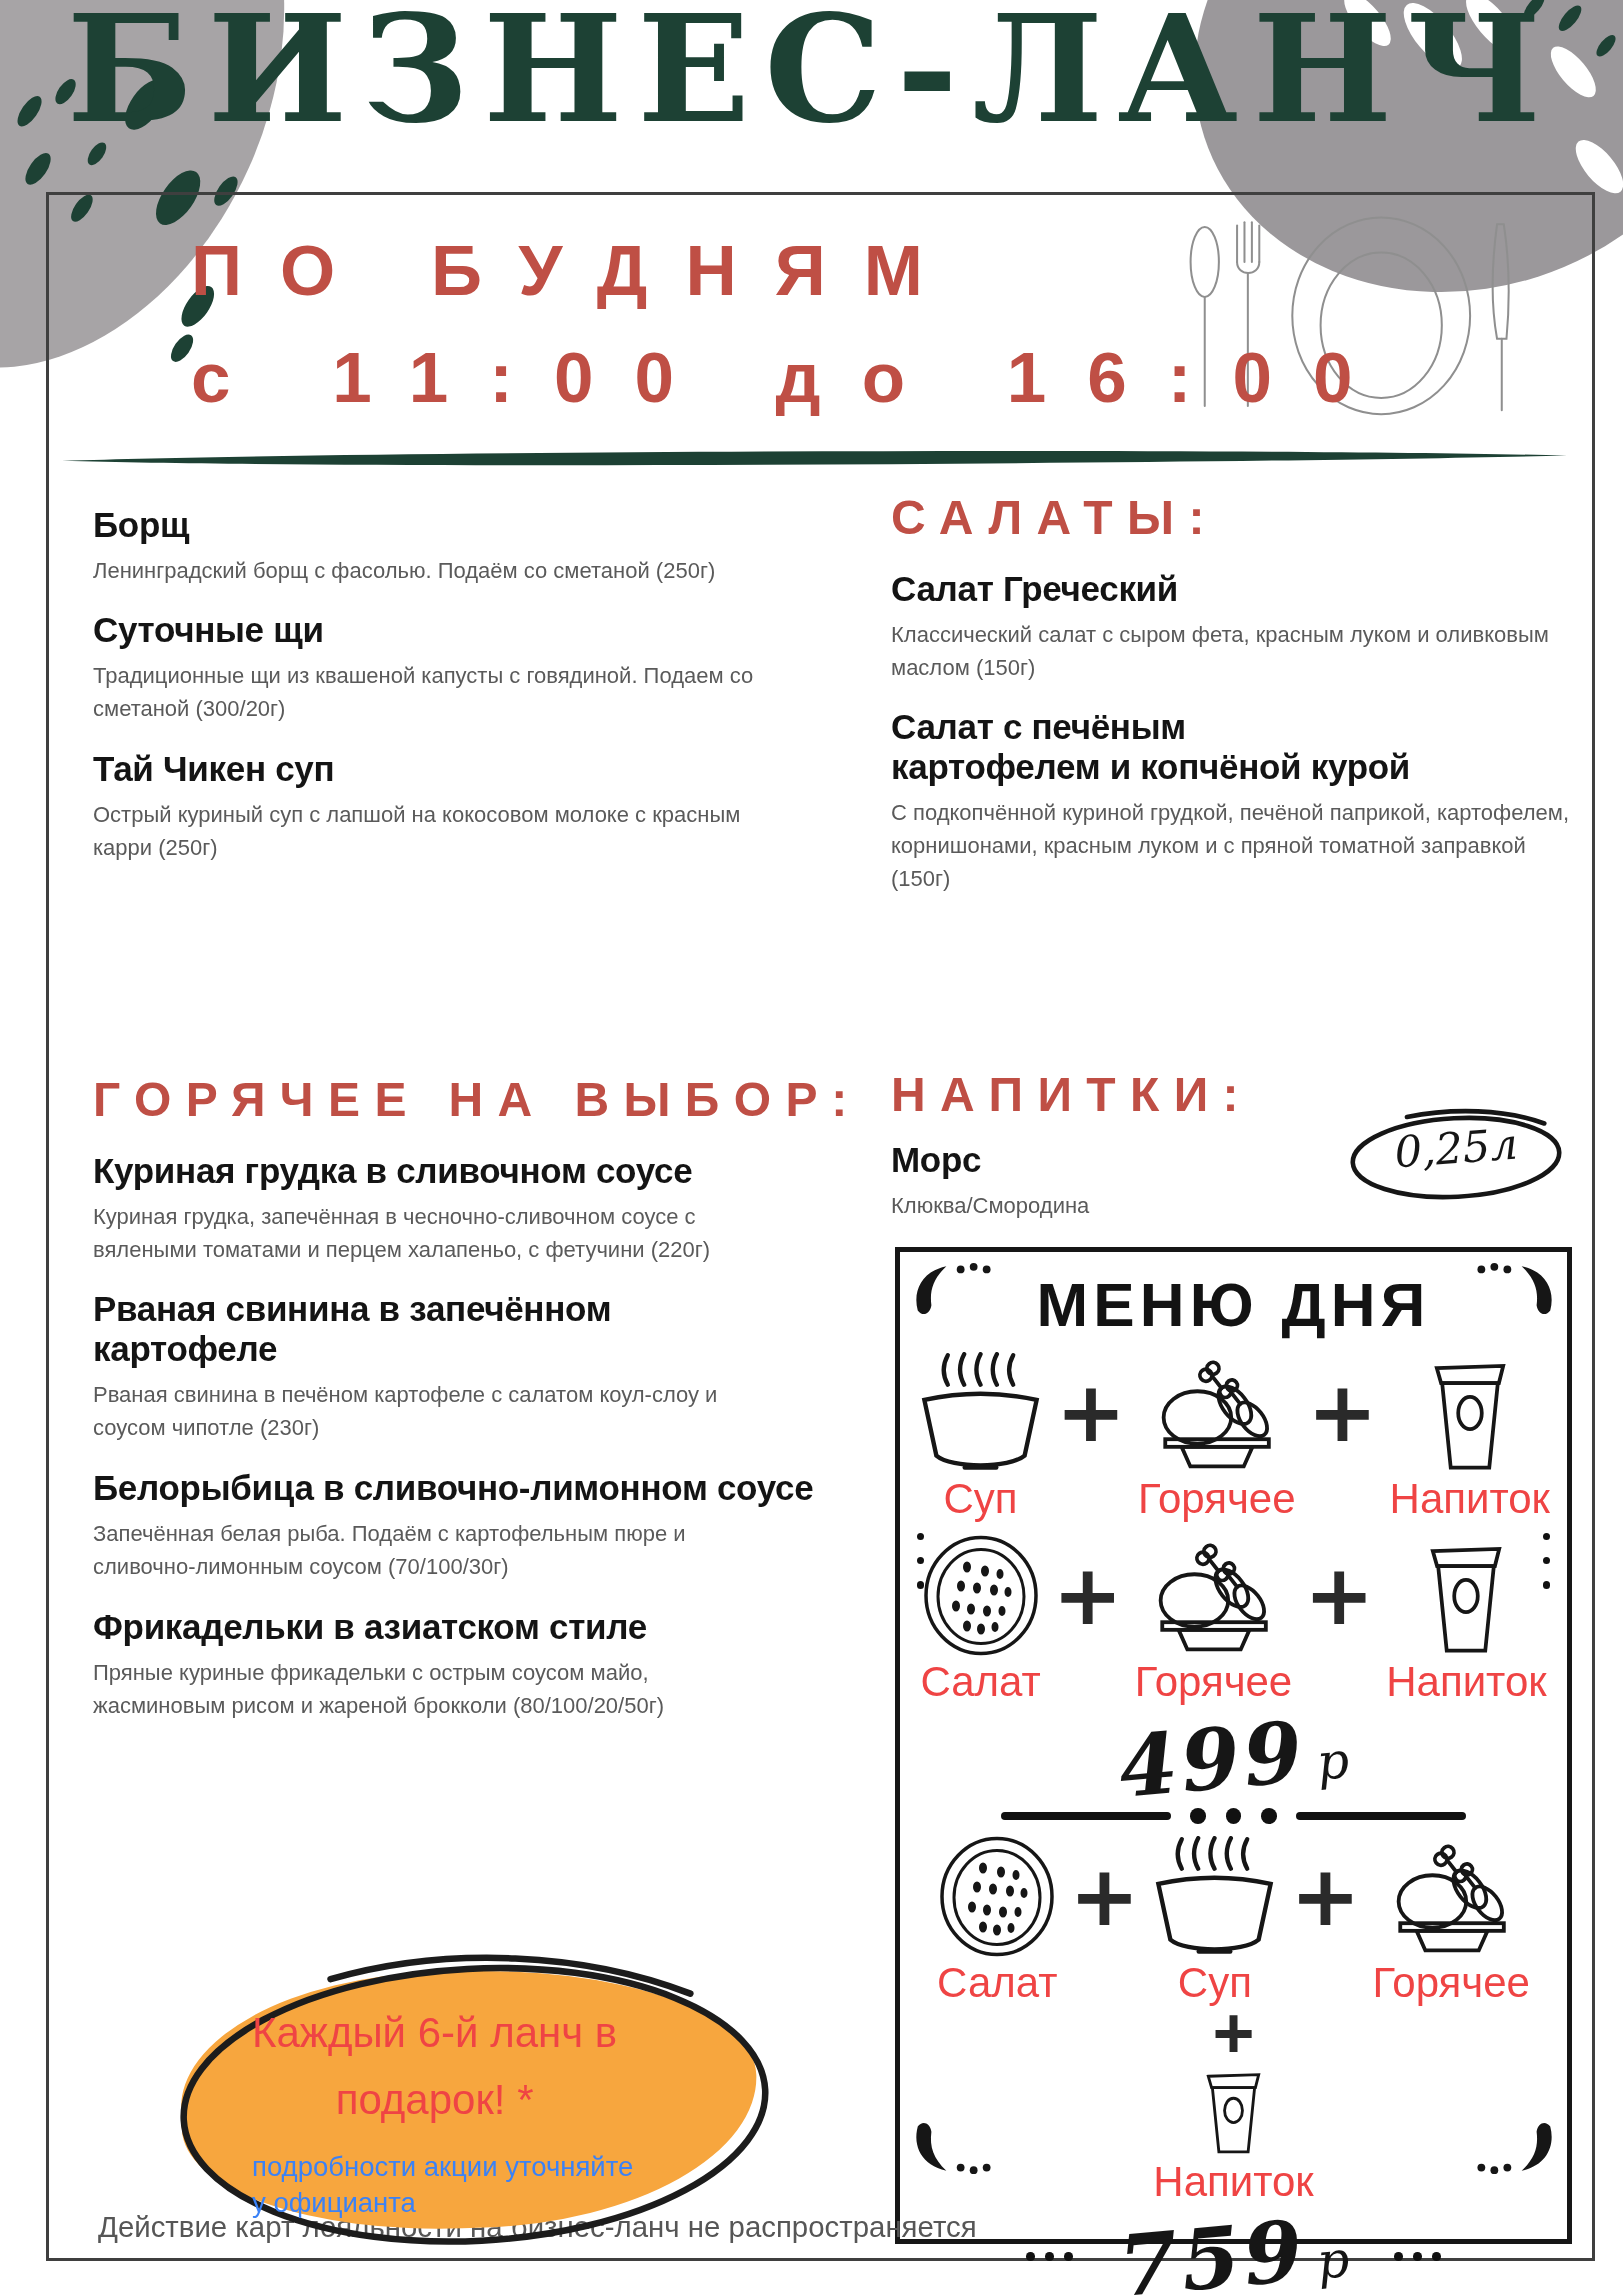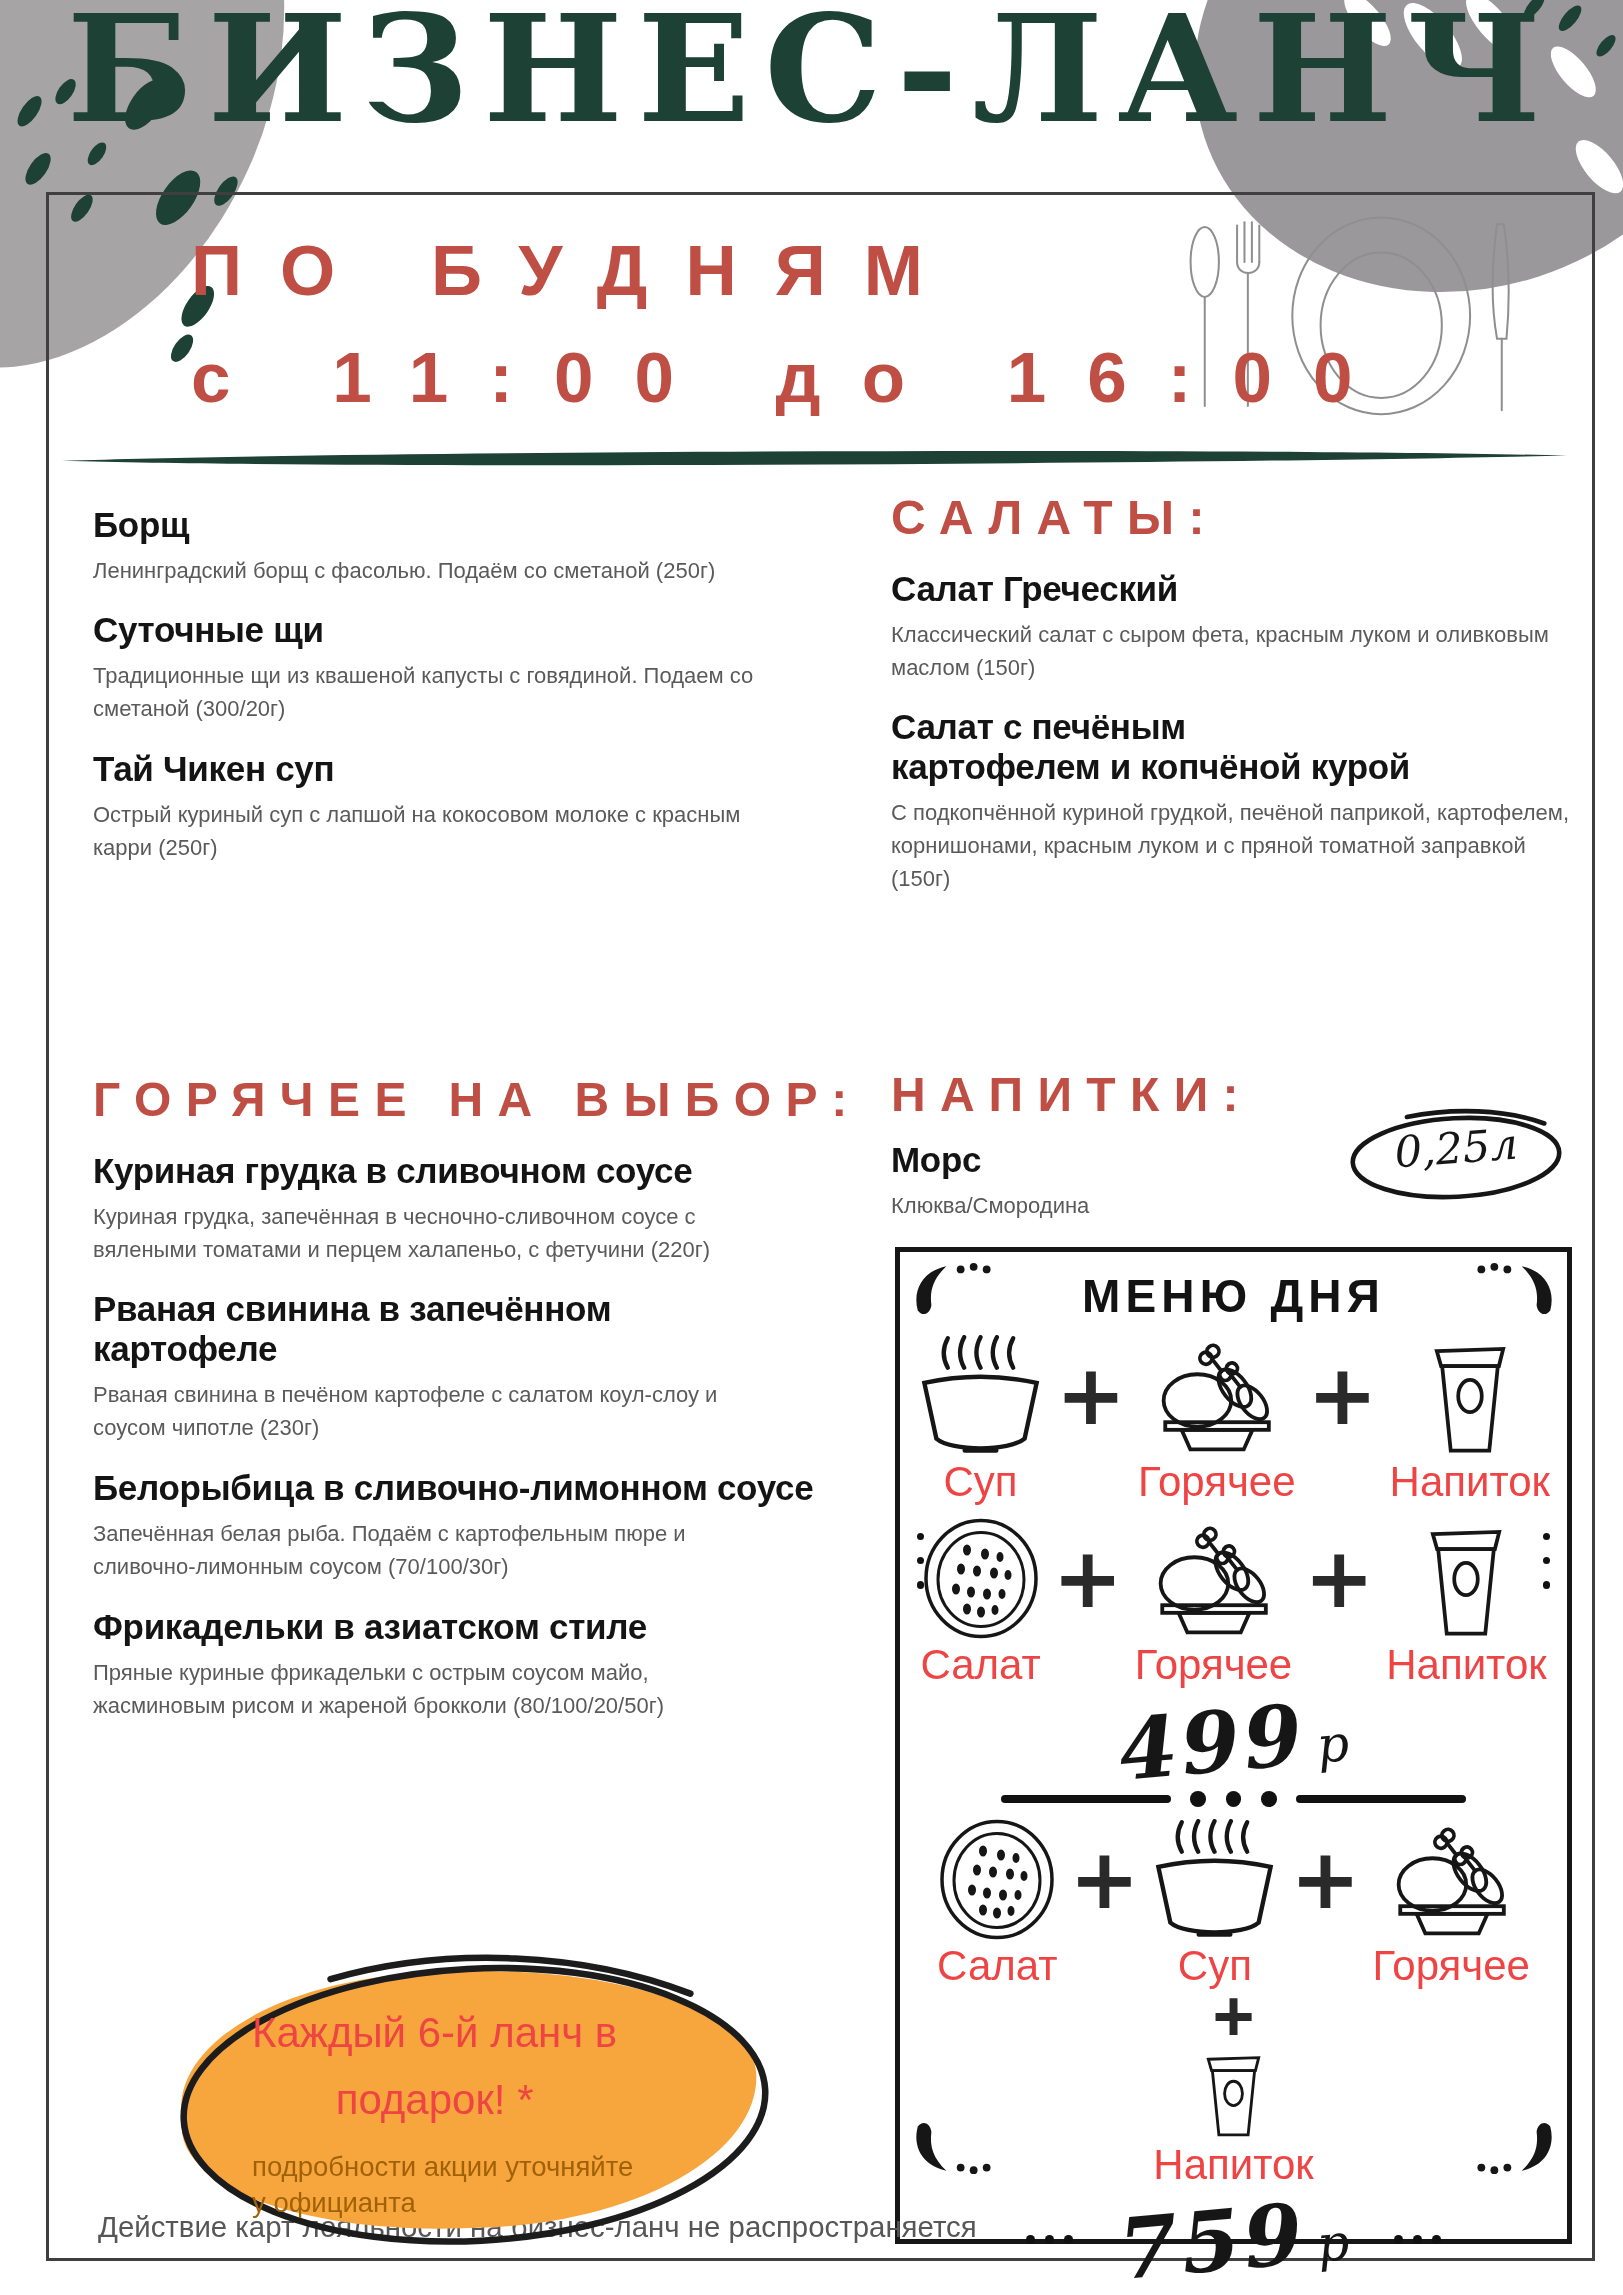--- a/index.html
+++ b/index.html
@@ -33,21 +33,21 @@
   .item-name{font-size:35px;font-weight:700;color:#141414;line-height:1.14;letter-spacing:-0.3px;}
   .item-desc{font-size:22px;color:#5a5a5a;line-height:1.5;margin-top:9.2px;max-width:694px;}
   .pre{white-space:pre-line;}
   
   .volume{position:absolute;left:1335px;top:1105px;width:242px;height:105px;z-index:3;}
   .volume-text{position:absolute;left:0;top:18.3px;width:242px;text-align:center;
      font-family:"DejaVu Serif",serif;font-style:italic;font-size:43px;color:#161616;transform:rotate(-4deg);}
   
   .menu-box{position:absolute;left:895px;top:1247px;width:677px;height:997px;border:5.2px solid #161616;
             box-sizing:border-box;z-index:3;}
-  .mb-title{margin-top:17px;text-align:center;font-size:46px;font-weight:800;letter-spacing:5.2px;color:#131313;}
+  .mb-title{margin-top:17px;text-align:center;font-size:62px;font-weight:800;letter-spacing:5.2px;color:#131313;}
   .combo{display:flex;justify-content:center;align-items:flex-start;gap:11.8px;margin-top:11.8px;}
   .cell{display:flex;flex-direction:column;align-items:center;}
   .cell-label{font-size:42px;color:#ef4444;margin-top:2px;}
   .plus{height:121px;display:flex;align-items:center;font-size:84px;font-weight:700;color:#2a2a2a;
         font-family:"DejaVu Sans",sans-serif;line-height:1;}
   .price{display:flex;justify-content:center;align-items:baseline;transform:rotate(-5deg);
          font-family:"DejaVu Serif","Liberation Serif",serif;font-style:italic;color:#161616;margin-top:2.6px;}
   .price-num{font-size:84px;font-weight:700;letter-spacing:3.9px;}
   .price-cur{font-size:50px;margin-left:10.5px;}
   .price-deco{display:flex;align-items:center;justify-content:center;gap:19.6px;margin-top:1.3px;}
@@ -59,21 +59,21 @@
   .side-dots{display:flex;gap:10.5px;}
   .side-dots .sdot{width:8.5px;height:8.5px;border-radius:50%;background:#111;}
   .corner{position:absolute;}
   .vdots{position:absolute;display:flex;flex-direction:column;gap:17px;}
   .vdots .sdot{width:7.2px;height:7.2px;border-radius:50%;background:#111;}
   
   .promo{position:absolute;left:167px;top:1953px;width:628px;height:301px;z-index:4;}
   .bubble{position:absolute;left:14.4px;top:18.3px;width:576px;height:257px;background:#f7a63e;
           border-radius:46% 54% 50% 50% / 52% 46% 58% 44%;transform:rotate(-2deg);}
   .promo-headline{position:absolute;left:85px;top:46px;font-size:42px;color:#ef4444;line-height:1.6;text-align:center;}
-  .promo-note{position:absolute;left:85px;top:196px;font-size:27.5px;color:#a16207;line-height:1.3;width:393px;}
+  .promo-note{position:absolute;left:85px;top:196px;font-size:27.5px;color:#3b82f6;line-height:1.3;width:393px;}
   .footer{position:absolute;left:98px;top:2210px;font-size:29.4px;color:#565656;z-index:3;}
   svg{display:block;}
 </style>
 </head>
 <body>
 
 <svg width="0" height="0" style="position:absolute">
   <defs>
     <symbol id="i-bowl" viewBox="0 0 230 222">
       <g stroke="#161616" stroke-width="8" fill="none" stroke-linecap="round">

